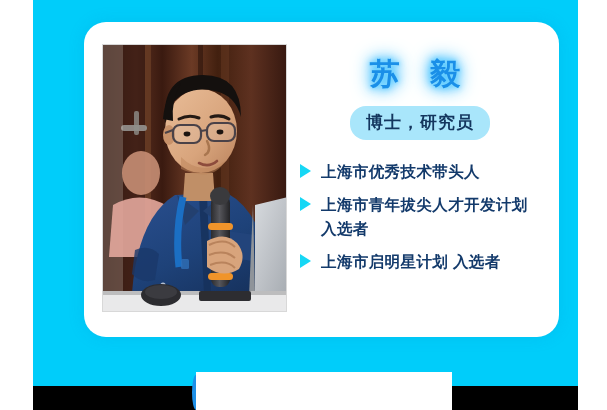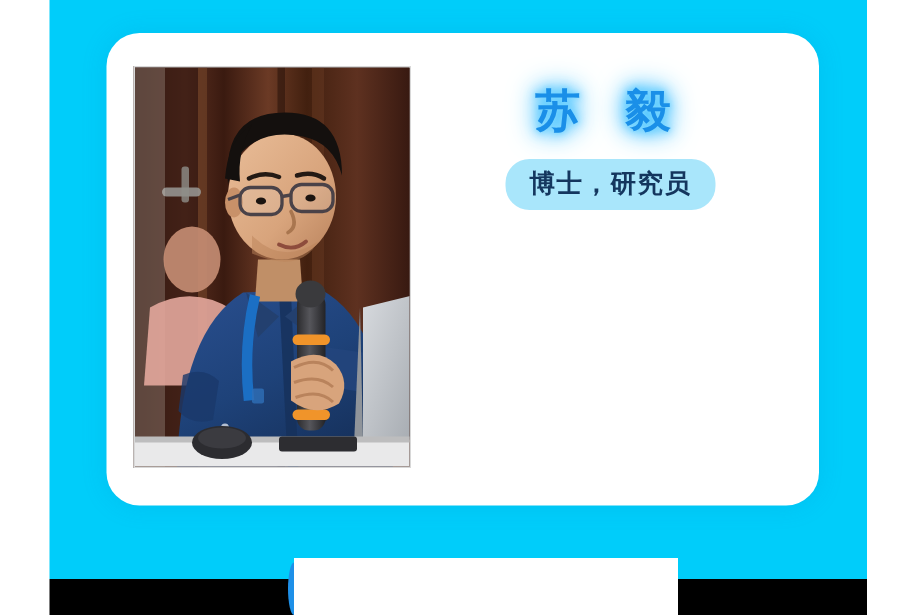--- a/index.html
+++ b/index.html
@@ -51,21 +51,21 @@
     top: 375px;
     width: 8px;
     height: 35px;
     background: #1e90e8;
     border-radius: 50% / 50%;
   }
 
   
   .card {
     position: absolute;
-    left: 71px;
+    left: 84px;
     top: 22px;
     width: 475px;
     height: 315px;
     background: #ffffff;
     border-radius: 22px;
     box-shadow: 0 0 16px rgba(0, 140, 200, 0.18);
   }
 
   
   .photo {
@@ -287,16 +287,30 @@
     <div class="content">
 
       <div class="name-wrap">
         <span class="name">苏 毅</span>
       </div>
 
       <div class="badge-wrap">
         <span class="badge">博士，研究员</span>
       </div>
 
+      <ul class="bullets">
+        <li class="bullet-row">
+          <span class="tri-icon"></span>
+          <span class="bullet-text">上海市优秀技术带头人</span>
+        </li>
+        <li class="bullet-row">
+          <span class="tri-icon"></span>
+          <span class="bullet-text">上海市青年拔尖人才开发计划 入选者</span>
+        </li>
+        <li class="bullet-row">
+          <span class="tri-icon"></span>
+          <span class="bullet-text">上海市启明星计划 入选者</span>
+        </li>
+      </ul>
 
     </div>
   </div>
 </div>
 
 </body></html>

